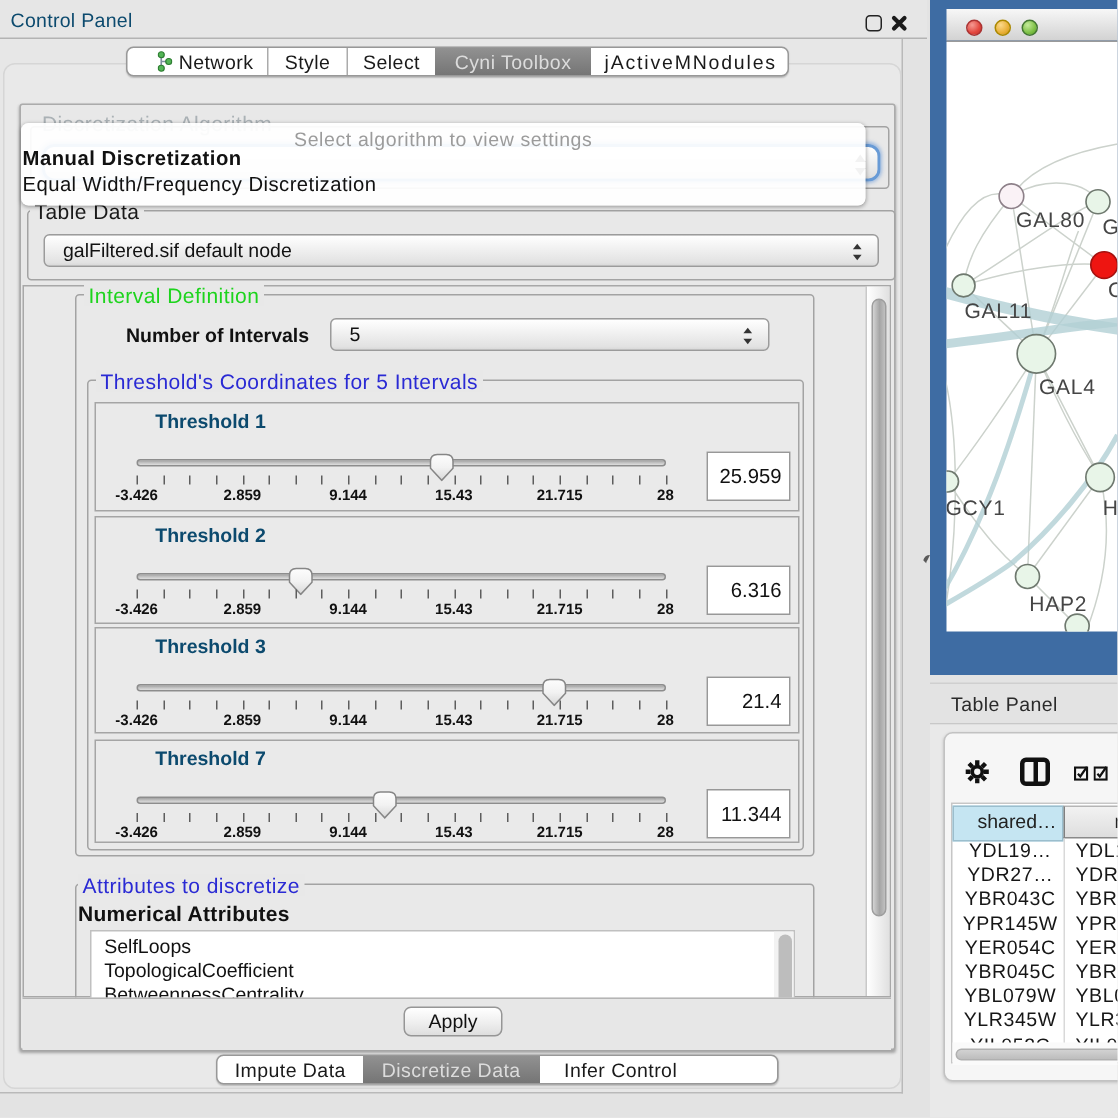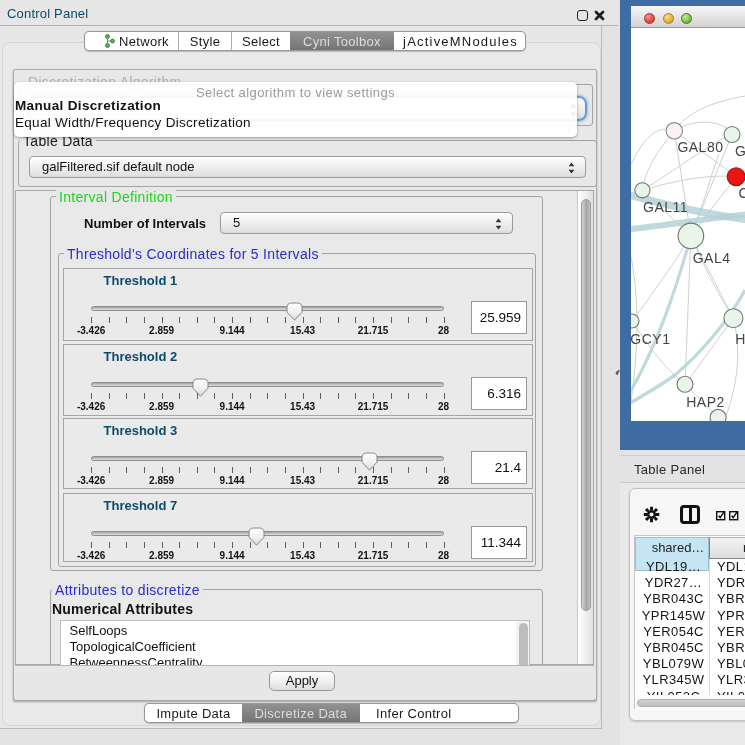--- a/index.html
+++ b/index.html
@@ -365,21 +365,21 @@
   <div class="abs" style="left:58.5px;top:17px;width:3px;height:17px;background:#111;"></div>
   <svg class="abs" style="left:86px;top:21px;" width="10" height="11" viewBox="0 0 10 11">
     <rect x="0.7" y="1.7" width="8" height="8" fill="none" stroke="#111" stroke-width="1.4"></rect>
     <path d="M2.6 5.8 L4.2 7.6 L8.6 1.2" fill="none" stroke="#111" stroke-width="1.5"></path>
   </svg>
   <svg class="abs" style="left:99px;top:21px;" width="10" height="11" viewBox="0 0 10 11">
     <rect x="0.7" y="1.7" width="8" height="8" fill="none" stroke="#111" stroke-width="1.4"></rect>
     <path d="M2.6 5.8 L4.2 7.6 L8.6 1.2" fill="none" stroke="#111" stroke-width="1.5"></path>
   </svg>
   <div class="abs" style="left:4px;top:46px;width:126px;height:174px;background:#fff;border:1px solid #c6c6c6;">
-    <div class="abs" style="left:0;top:1px;width:74px;height:34px;background:#c5e5f2;border:1px solid #9bbecd;font-size:13px;color:#222;text-align:center;padding-left:12px;line-height:20px;">shared…</div>
+    <div class="abs" style="left:0;top:1px;width:74px;height:24px;background:#c5e5f2;border:1px solid #9bbecd;font-size:13px;color:#222;text-align:center;padding-left:12px;line-height:20px;">shared…</div>
     <div class="abs" style="left:74px;top:1px;width:63px;height:22px;background:linear-gradient(#f2f2f2,#dedede);border-top:1px solid #b5b5b5;border-bottom:1px solid #8a8a8a;border-left:1.5px solid #808080;font-size:13px;color:#222;padding-left:33px;line-height:20px;">n</div>
     <div class="abs" style="left:74px;top:23px;width:1px;height:143px;background:#d9d9d9;"></div>
     <div class="abs" style="left:0;top:23px;width:77px;font-size:13px;color:#161616;text-align:center;line-height:16.2px;letter-spacing:0.4px;">YDL19…<br>YDR27…<br>YBR043C<br>YPR145W<br>YER054C<br>YBR045C<br>YBL079W<br>YLR345W<br>YIL052C</div>
     <div class="abs" style="left:82px;top:23px;width:60px;font-size:13px;color:#161616;line-height:16.2px;letter-spacing:0.4px;">YDL1<br>YDR2<br>YBR0<br>YPR1<br>YER0<br>YBR0<br>YBL0<br>YLR3<br>YIL0</div>
     <div class="abs" style="left:0;top:159px;width:126px;height:15px;background:#fafafa;"></div>
     <div class="abs" style="left:1.5px;top:162.5px;width:122px;height:8px;border-radius:4px;background:linear-gradient(#d2d2d2,#bdbdbd);border:1px solid #b0b0b0;"></div>
   </div>
 </div>
 
 </body></html>

